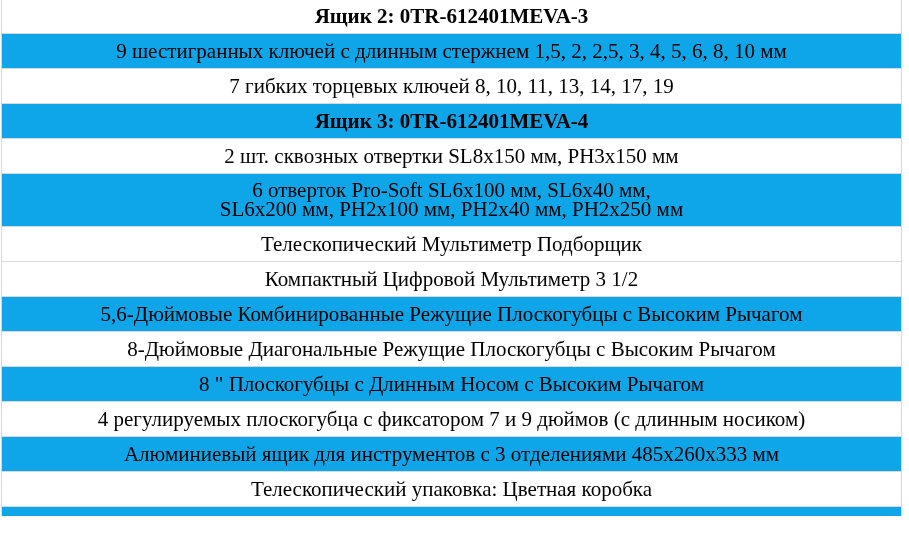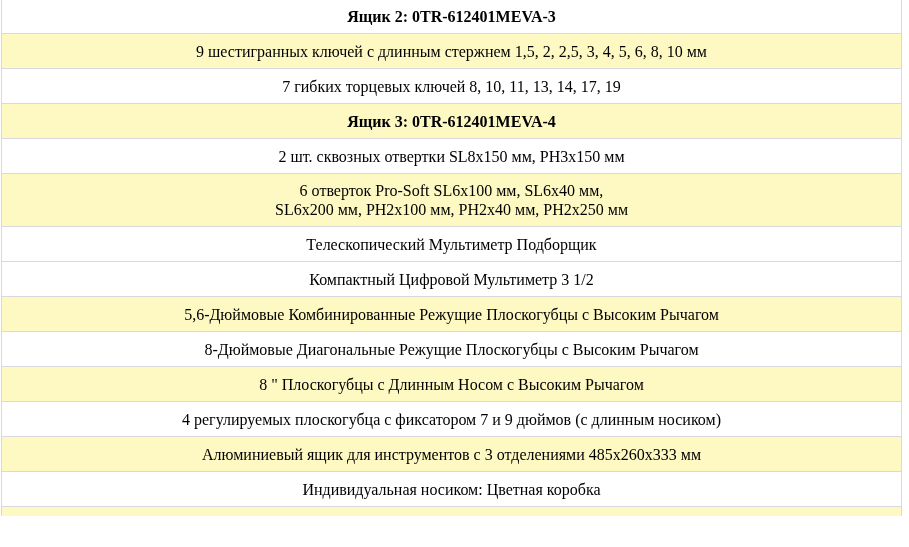--- a/index.html
+++ b/index.html
@@ -16,35 +16,35 @@
   table.spec-table {
     border-collapse: collapse;
     width: 901px;
     margin-left: 1px;
     table-layout: fixed;
   }
   table.spec-table td {
     border: 1px solid #d8d9de;
     text-align: center;
     vertical-align: middle;
-    font-size: 16px;
+    font-size: 21px;
     line-height: 19px;
     color: #000000;
     padding: 7px 12px;
     height: 35px;
     box-sizing: border-box;
     white-space: pre-line;
     overflow: hidden;
   }
   table.spec-table tr:first-child td {
     border-top: none;
     height: 33px;
   }
   table.spec-table tr.shaded td {
-    background: #fef9c3;
+    background: #0ea5e9;
   }
   table.spec-table tr.bold td {
     font-weight: bold;
   }
   table.spec-table tr.filler td {
     height: 9px;
     padding: 0;
     border-bottom: none;
   }
 </style>
@@ -87,19 +87,19 @@
       <tr class="shaded">
     <td>8 " Плоскогубцы с Длинным Носом с Высоким Рычагом</td>
   </tr>
       <tr>
     <td>4 регулируемых плоскогубца с фиксатором 7 и 9 дюймов (с длинным носиком)</td>
   </tr>
       <tr class="shaded">
     <td>Алюминиевый ящик для инструментов с 3 отделениями 485x260x333 мм</td>
   </tr>
       <tr>
-    <td>Индивидуальная носиком: Цветная коробка</td>
+    <td>Телескопический упаковка: Цветная коробка</td>
   </tr>
       <tr class="shaded filler">
     <td></td>
   </tr>
     </tbody>
 </table>
 
 </body></html>

